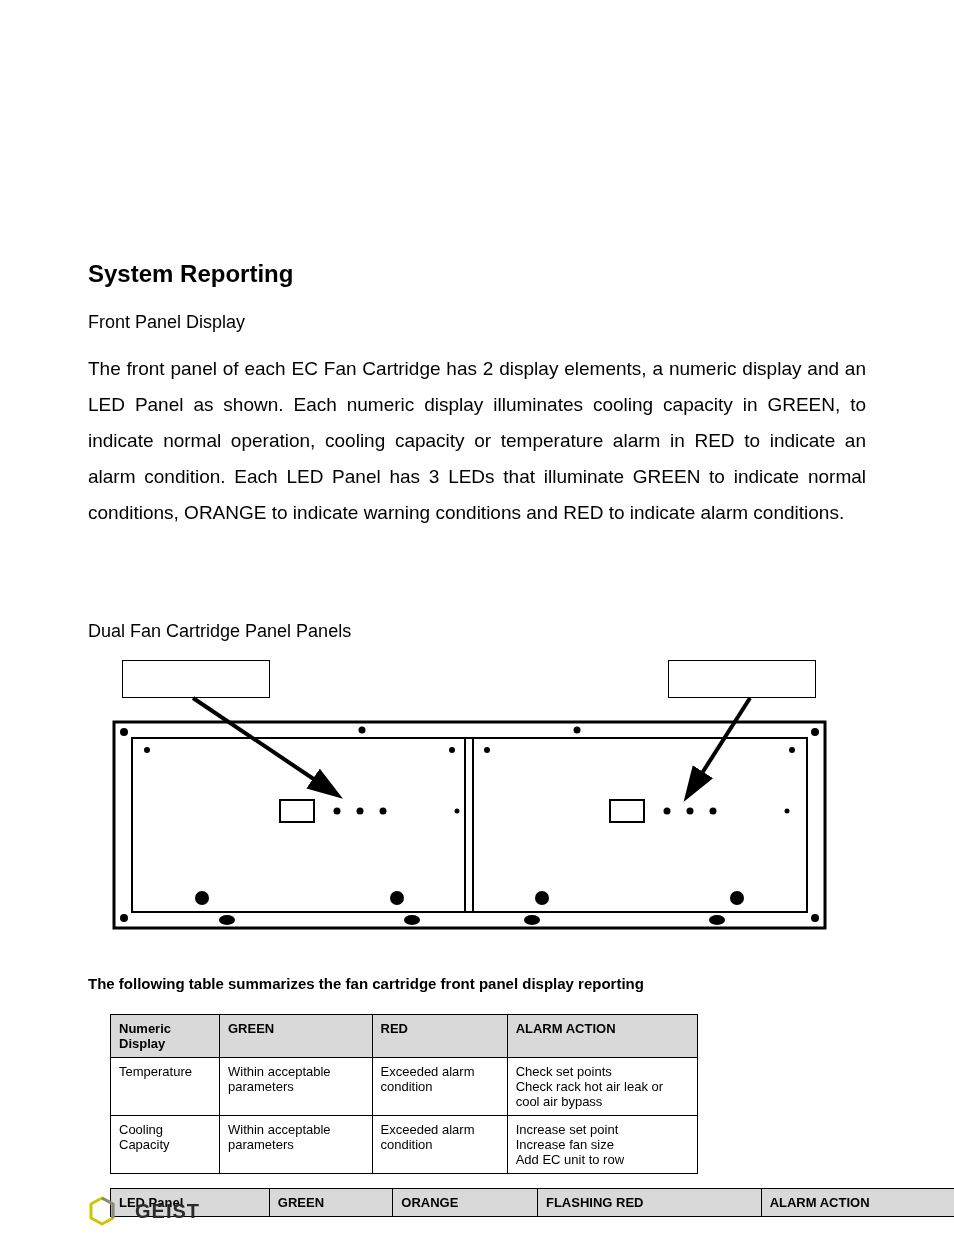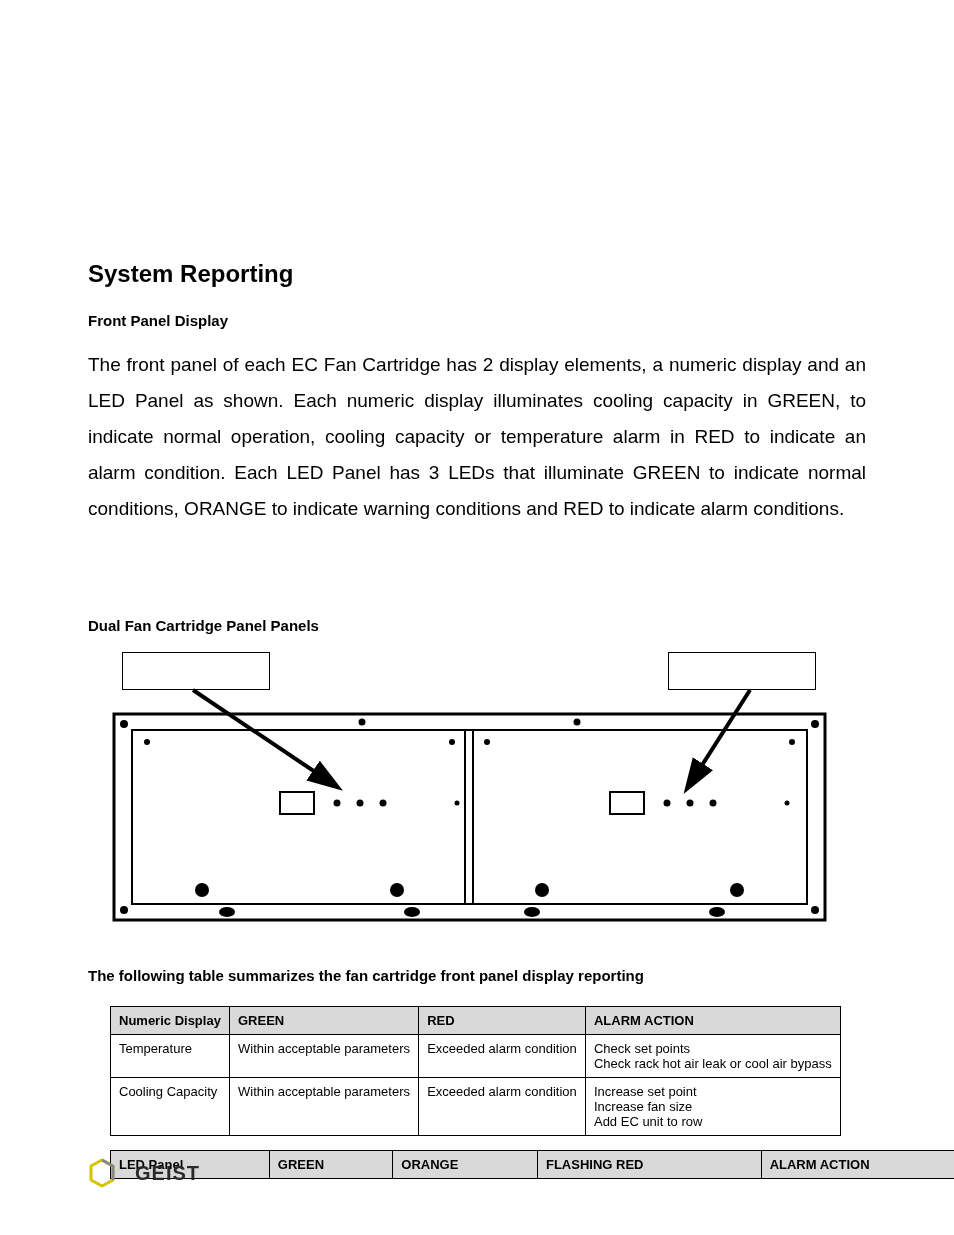--- a/index.html
+++ b/index.html
@@ -15,22 +15,22 @@
     padding: 260px 88px 44px 88px;
     position: relative;
     min-height: 1235px;
   }
   h1.section-title {
     font-size: 24px;
     font-weight: bold;
     margin: 0 0 24px 0;
   }
   h2.subhead {
-    font-size: 15px;
-    font-weight: bold;
+    font-size: 18px;
+    font-weight: normal;
     margin: 0 0 18px 0;
   }
   p.body {
     font-size: 19px;
     line-height: 1.9;
     margin: 0 0 90px 0;
     text-align: justify;
   }
   
   .diagram-wrap {
@@ -64,21 +64,21 @@
     font-size: 15px;
     font-weight: bold;
     margin: 0 0 22px 0;
   }
   table {
     border-collapse: collapse;
     font-size: 13px;
     margin-left: 22px;
     margin-bottom: 14px;
   }
-  table.t1 { width: 731px; }
+  table.t1 { width: 588px; }
   table.t2 { width: 880px; }
   th, td {
     border: 1px solid #000;
     padding: 6px 8px;
     text-align: left;
     vertical-align: top;
   }
   th {
     background: #d9d9d9;
     font-weight: bold;

